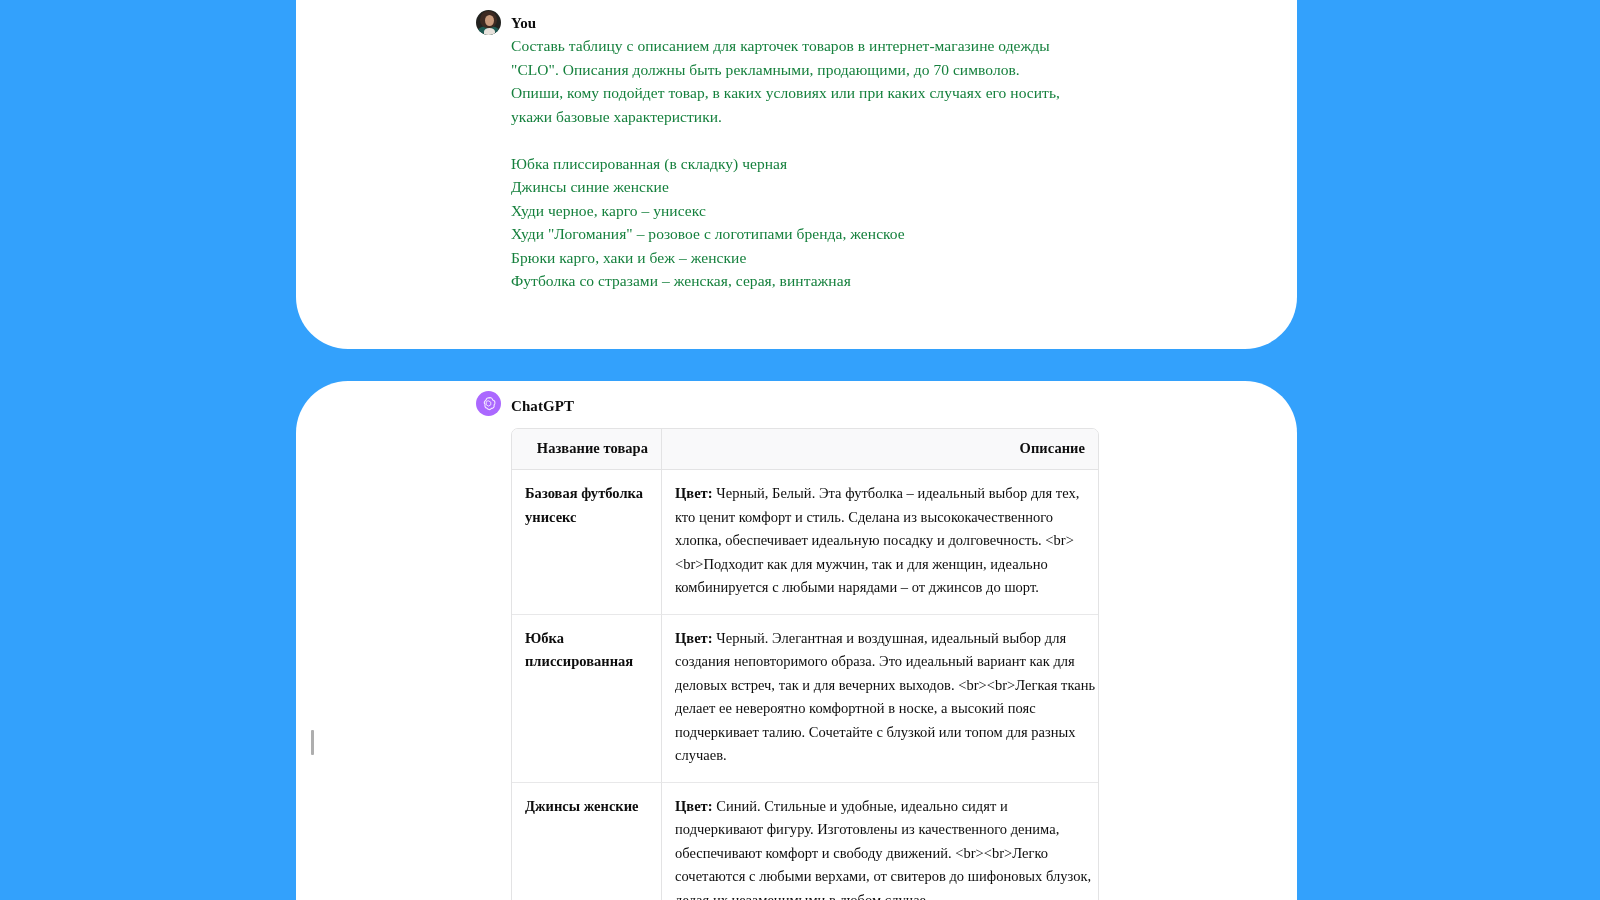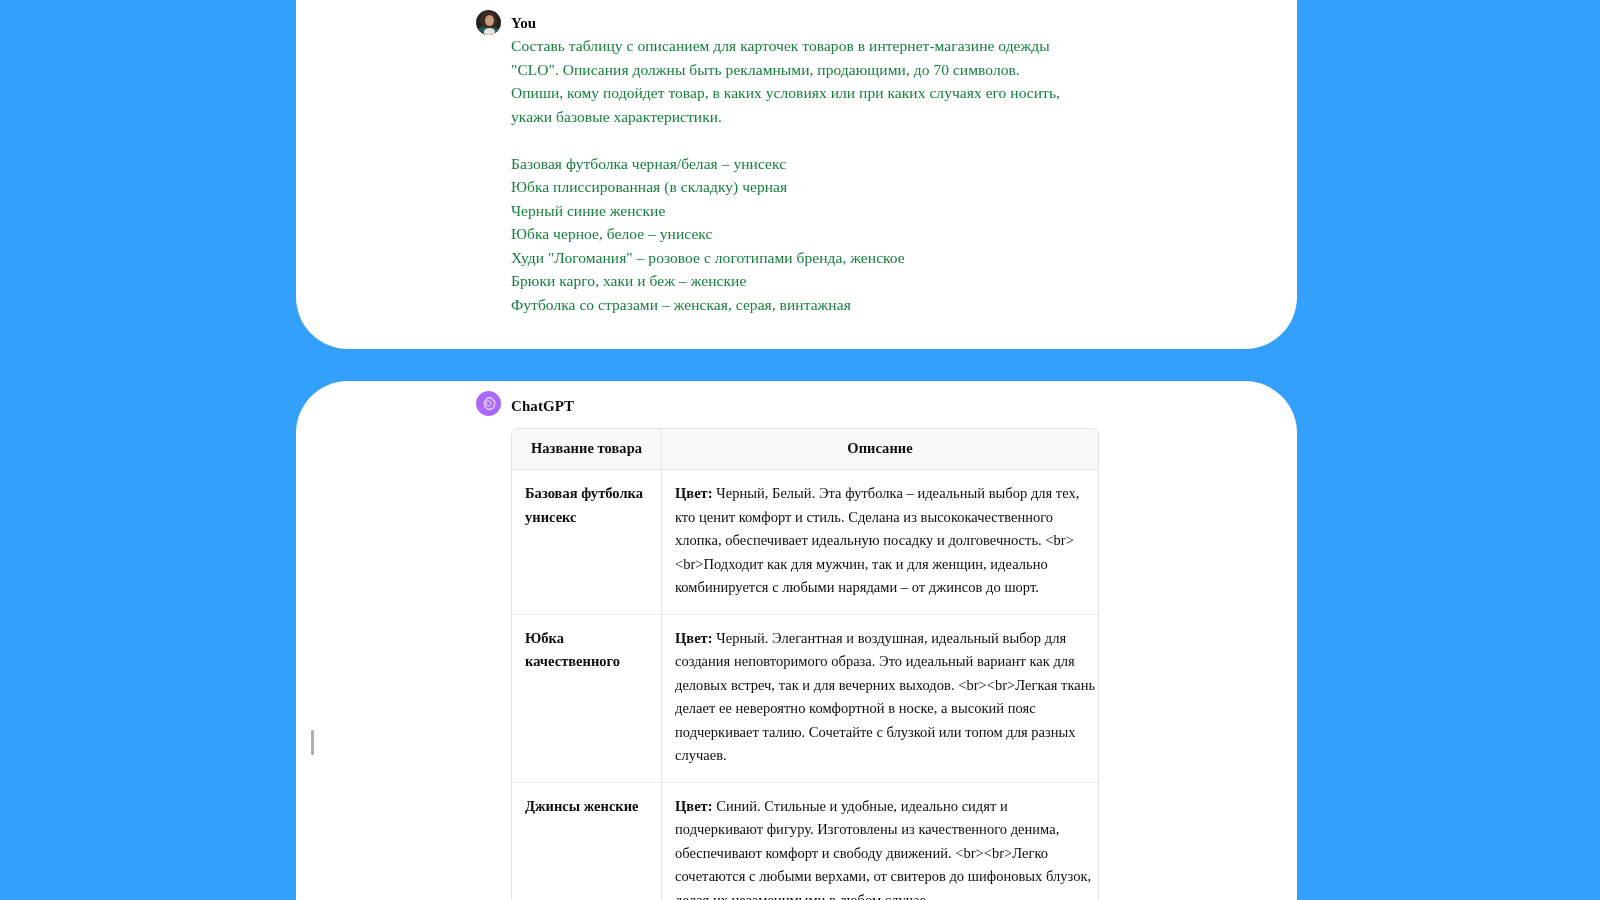--- a/index.html
+++ b/index.html
@@ -140,21 +140,21 @@
     border-radius: 7px;
     overflow: hidden;
     table-layout: fixed;
   }
 
   table.gpt-table thead th {
     background: #f9f9fa;
     font-size: 14.5px;
     font-weight: bold;
     color: #0d0d0d;
-    text-align: center;
+    text-align: right;
     padding: 11px 13px 12px 13px;
     border-bottom: 1px solid #e3e3e4;
     letter-spacing: 0.05px;
   }
 
   table.gpt-table th.col-name,
   table.gpt-table td.col-name {
     width: 150px;
     border-right: 1px solid #e3e3e4;
   }
@@ -204,24 +204,23 @@
         <span class="face"></span>
       </div>
 
       <div class="author">You</div>
 
       <div class="body-text">Составь таблицу с описанием для карточек товаров в интернет-магазине одежды "CLO". Описания должны быть рекламными, продающими, до 70 символов. Опиши, кому подойдет товар, в каких условиях или при каких случаях его носить, укажи базовые характеристики.</div>
 
       <div class="spacer-line"></div>
 
 
-      <div class="body-text">Базовая футболка черная/белая – унисекс</div>
       <div class="body-text">Юбка плиссированная (в складку) черная</div>
-      <div class="body-text">Черный синие женские</div>
-      <div class="body-text">Юбка черное, белое – унисекс</div>
+      <div class="body-text">Джинсы синие женские</div>
+      <div class="body-text">Худи черное, карго – унисекс</div>
       <div class="body-text">Худи "Логомания" – розовое с логотипами бренда, женское</div>
       <div class="body-text">Брюки карго, хаки и беж – женские</div>
       <div class="body-text">Футболка со стразами – женская, серая, винтажная</div>
     </div>
   </div>
 
   <div class="card card-assistant">
     <div class="msg">
 
       <div class="avatar avatar-gpt">
@@ -240,21 +239,21 @@
               <th class="col-name">Название товара</th>
               <th class="col-desc">Описание</th>
             </tr>
           </thead>
           <tbody>
             <tr>
               <td class="col-name">Базовая футболка унисекс</td>
               <td class="col-desc"><b>Цвет:</b><span> Черный, Белый. Эта футболка – идеальный выбор для тех, кто ценит комфорт и стиль. Сделана из высококачественного хлопка, обеспечивает идеальную посадку и долговечность. &lt;br&gt;&lt;br&gt;Подходит как для мужчин, так и для женщин, идеально комбинируется с любыми нарядами – от джинсов до шорт.</span></td>
             </tr>
             <tr>
-              <td class="col-name">Юбка качественного</td>
+              <td class="col-name">Юбка плиссированная</td>
               <td class="col-desc"><b>Цвет:</b><span> Черный. Элегантная и воздушная, идеальный выбор для создания неповторимого образа. Это идеальный вариант как для деловых встреч, так и для вечерних выходов. &lt;br&gt;&lt;br&gt;Легкая ткань делает ее невероятно комфортной в носке, а высокий пояс подчеркивает талию. Сочетайте с блузкой или топом для разных случаев.</span></td>
             </tr>
             <tr>
               <td class="col-name">Джинсы женские</td>
               <td class="col-desc"><b>Цвет:</b><span> Синий. Стильные и удобные, идеально сидят и подчеркивают фигуру. Изготовлены из качественного денима, обеспечивают комфорт и свободу движений. &lt;br&gt;&lt;br&gt;Легко сочетаются с любыми верхами, от свитеров до шифоновых блузок, делая их незаменимыми в любом случае</span></td>
             </tr>
           </tbody>
         </table>
       </div>
     </div>

